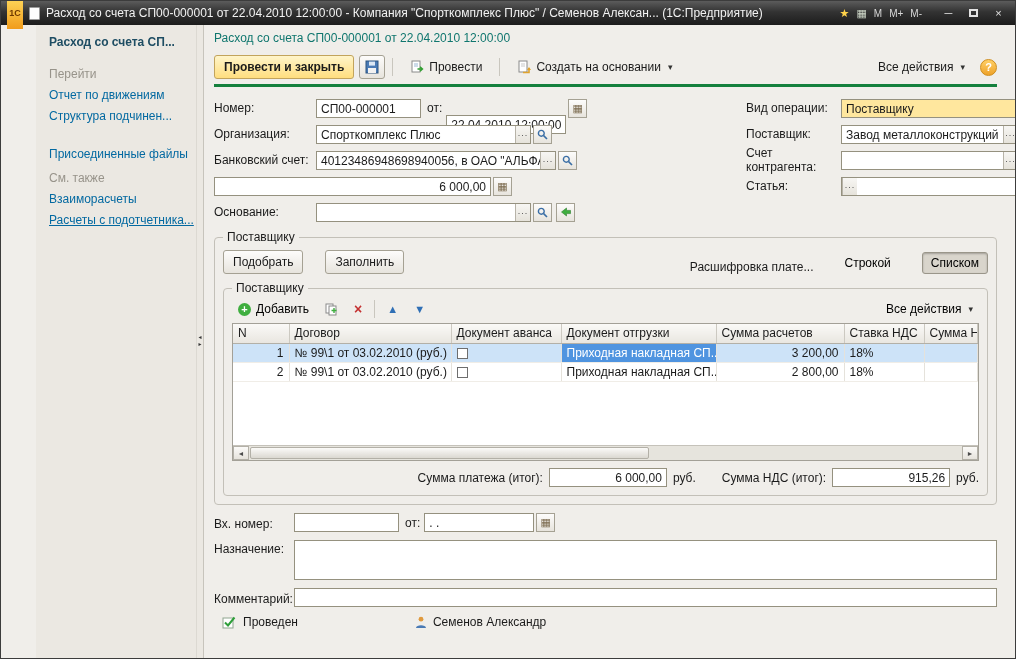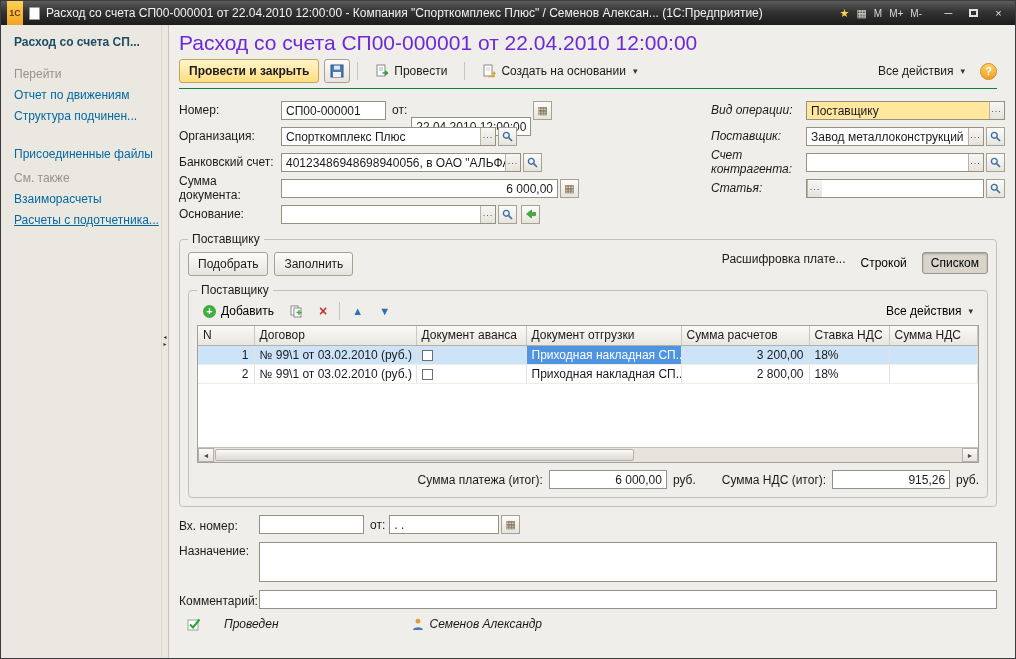--- a/index.html
+++ b/index.html
@@ -21,55 +21,55 @@
   .tb-star { color:#ffd24a; cursor:pointer; }
   .tb-grid { color:#cfd8c9; cursor:pointer; }
   .tb-mem { color:#d8d8d8; font-size:10px; cursor:pointer; }
   .win-controls { display:flex; margin-left:8px; flex:none; }
   .win-btn { width:25px; height:18px; display:flex; align-items:center; justify-content:center;
              color:#e3e3e3; font-size:11px; cursor:pointer; }
   .max-ico { width:9px; height:8px; border:2px solid #e3e3e3; display:inline-block; }
 
   
   .body-wrap { display:flex; height:calc(100% - 24px); }
-  .sidebar { width:160px; flex:none; background:#ebe8e2; padding:10px 6px 8px 13px; }
+  .sidebar { width:160px; flex:none; background:#ebe8e2; padding:10px 6px 8px 13px;margin-left:35px; }
   .sb-current { color:#1e4d63; font-weight:bold; margin-bottom:18px; white-space:nowrap; cursor:pointer; }
   .sb-header { color:#97938a; margin:10px 0 7px; }
   .sb-link { color:#0369a1; margin:7px 0; white-space:nowrap; cursor:pointer; }
   .sb-link.u { text-decoration:underline; }
   .sb-gap { height:10px; }
   .splitter { width:8px; flex:none; background:#ebe8e2; border-left:1px solid #dcd9d2;
               border-right:1px solid #c7c4bc; position:relative; cursor:col-resize; }
   .split-handle { position:absolute; top:50%; left:0; right:0; margin-top:-8px; text-align:center;
                   font-size:5px; color:#333; line-height:7px; }
 
   .main { flex:1; padding:4px 18px 0 10px; display:flex; flex-direction:column; overflow:hidden; }
-  .page-title { color:#6d28d9; font-size:21px; margin:2px 0 4px; white-space:nowrap; }
+  .page-title { color:#0f766e; font-size:12px; margin:2px 0 10px; white-space:nowrap; }
 
   
   .toolbar { display:flex; align-items:center; gap:5px; padding-bottom:5px;
-             border-bottom:1px solid #15803d; margin-bottom:8px; }
+             border-bottom:3px solid #15803d; margin-bottom:8px; }
   .btn { display:inline-flex; align-items:center; gap:5px; height:24px; padding:0 9px;
          background:linear-gradient(#fdfcfb,#e7e4dd); border:1px solid #a5a193;
          border-radius:3px; font:inherit; cursor:pointer; color:#1b1b1b; }
   .btn.primary { background:linear-gradient(#fff5ca,#ffde7f); border-color:#c2a45c; font-weight:bold; }
   .btn.icon-only { padding:0 5px; }
   .btn.flat { border-color:transparent; background:transparent; }
   .dd { font-size:9px; color:#333; margin-left:2px; }
   .tsep { width:1px; height:18px; background:#c9c6be; margin:0 2px; }
   .spacer { flex:1; }
   .help-btn { width:17px; height:17px; border-radius:50%; background:linear-gradient(#ffd066,#eea22a);
               border:1px solid #cf8d1c; color:#fff; font-weight:bold; font-size:11px;
               display:flex; align-items:center; justify-content:center; cursor:pointer; }
 
   
   .form-grid { display:grid; grid-template-columns:520px 1fr; column-gap:12px; }
   .frow { display:flex; align-items:center; height:26px; }
   .lab-l { width:102px; flex:none; }
-  .lab-r { width:95px; flex:none;font-style:italic; }
+  .lab-r { width:95px; flex:none; }
   .tfield { height:19px; background:#fff; border:1px solid #95917f; display:flex; align-items:stretch;
             overflow:hidden; white-space:nowrap; cursor:text; }
   .tfield .val { flex:1; padding:2px 4px 0 4px; overflow:hidden; }
   .tfield.right .val { text-align:right; }
   .tfield.hl { background:#ffe79e; }
   .choice { width:15px; flex:none; border-left:1px solid #b7b3a8; background:linear-gradient(#f7f6f3,#e6e3db);
             display:flex; align-items:center; justify-content:center; color:#4c4c4c;
             font-size:9px; letter-spacing:1px; padding-bottom:3px; cursor:pointer; }
   .sq-btn { width:19px; height:19px; flex:none; margin-left:2px; background:linear-gradient(#fdfcfb,#e7e4dd);
             border:1px solid #a5a193; display:flex; align-items:center; justify-content:center;
@@ -78,21 +78,21 @@
   .w105 { width:105px; flex:none; } .w120 { width:120px; flex:none;margin-top:32px; }
   .w215 { width:215px; flex:none; } .w240 { width:240px; flex:none; }
   .w277 { width:277px; flex:none; } .w110 { width:110px; flex:none; }
   .grow { flex:1; }
   .ml6 { margin-left:6px; } .ml4 { margin-left:4px; }
 
   
   .gbox { border:1px solid #c3c0b8; border-radius:4px; position:relative;
           padding:12px 8px 8px 8px; margin-top:12px; }
   .gb-cap { position:absolute; top:-8px; left:8px; background:#f0eeea; padding:0 4px; color:#1b1b1b; }
-  .gbtn-row { display:flex; align-items:flex-start; gap:6px; }
+  .gbtn-row { display:flex; align-items:flex-end; gap:22px; }
   .toggle { height:22px; padding:0 8px; display:inline-flex; align-items:center; font:inherit;
             background:transparent; border:1px solid transparent; border-radius:3px; cursor:pointer; }
   .toggle.pressed { background:#d9d5cc; border-color:#9a968a; box-shadow:inset 0 1px 2px rgba(0,0,0,.25); }
 
   .inner-gbox { margin-top:14px; padding-top:10px; }
   .grid-toolbar { display:flex; align-items:center; gap:4px; margin-bottom:4px; }
   .flatbtn { border:1px solid transparent; background:transparent; padding:2px 5px; font:inherit;
              display:inline-flex; align-items:center; gap:5px; cursor:pointer; border-radius:2px; }
   .plus-circle { width:13px; height:13px; border-radius:50%; background:#3fae3f; color:#fff;
                  font-weight:bold; font-size:11px; line-height:12px; text-align:center; display:inline-block; }
@@ -125,21 +125,21 @@
   .tot-gap { width:14px; }
 
   
   .bot-row { display:flex; align-items:center; margin-top:8px; }
   .bot-row.top { align-items:flex-start; }
   .bot-lab { width:80px; flex:none; padding-top:2px; }
   .purpose { flex:1; height:40px; border:1px solid #95917f; background:#fff; resize:none;
              font:inherit; padding:2px 4px; }
 
   
-  .footer { display:flex; align-items:center; margin-top:8px; padding-left:8px; gap:23px;font-style:italic; }
+  .footer { display:flex; align-items:center; margin-top:8px; padding-left:8px; gap:7px; }
   .f-user { margin-left:110px; display:flex; align-items:center; gap:6px; }
 </style>
 </head>
 <body>
 
 <div class="window">
 
   <div class="titlebar">
     <span class="badge-1c">1С</span>
     <span class="tb-doc"></span>
@@ -264,21 +264,20 @@
             </div>
             <button class="sq-btn">
               <svg width="11" height="11" viewBox="0 0 11 11">
                 <circle cx="4.3" cy="4.3" r="2.9" fill="none" stroke="#3a6ea5" stroke-width="1.4"></circle>
                 <line x1="6.6" y1="6.6" x2="10" y2="10" stroke="#3a6ea5" stroke-width="1.6"></line>
               </svg>
             </button>
           </div>
 
           <div class="frow">
-            <label class="lab-l">Сумма документа:</label>
             <div class="tfield w277 right">
               <span class="val">6 000,00</span>
             </div>
             <button class="sq-btn">
               <span class="grid-ico">▦</span>
             </button>
           </div>
 
           <div class="frow">
             <label class="lab-l">Основание:</label>

